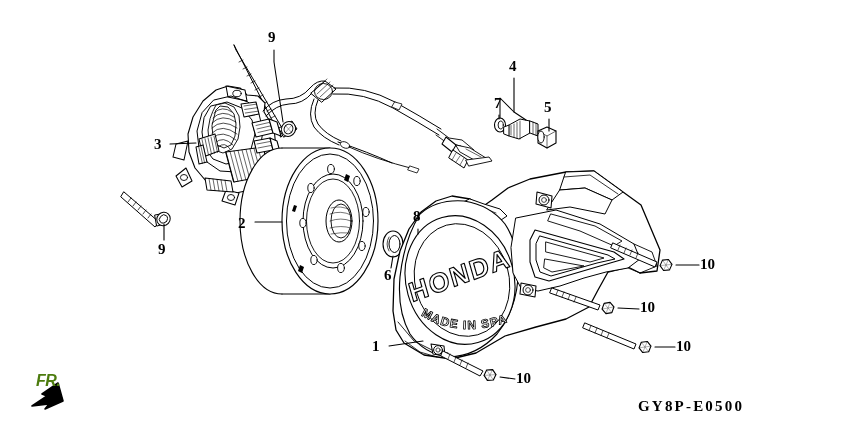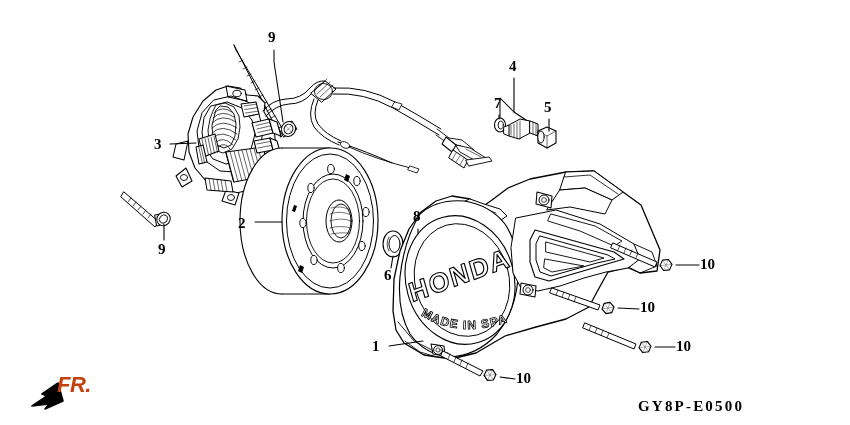--- a/index.html
+++ b/index.html
@@ -18,22 +18,22 @@
   }
   .code{
     position:absolute;
     font-family:"Liberation Serif", serif;
     font-size:15px;font-weight:700;color:#000;
     letter-spacing:2.2px;white-space:nowrap;
   }
   .frlabel{
     position:absolute;
     font-family:"Liberation Sans", sans-serif;
-    font-size:22px;font-weight:700;font-style:italic;color:#c2410c;
-    white-space:nowrap;letter-spacing:-0.5px;margin-left:21px;
+    font-size:16px;font-weight:700;font-style:italic;color:#4d7c0f;
+    white-space:nowrap;letter-spacing:-0.5px;
   }
 </style>
 </head>
 <body>
 
 <div id="stage">
 
   <svg width="850" height="425" viewBox="0 0 850 425">
     <defs>
       <g id="hexhead">

